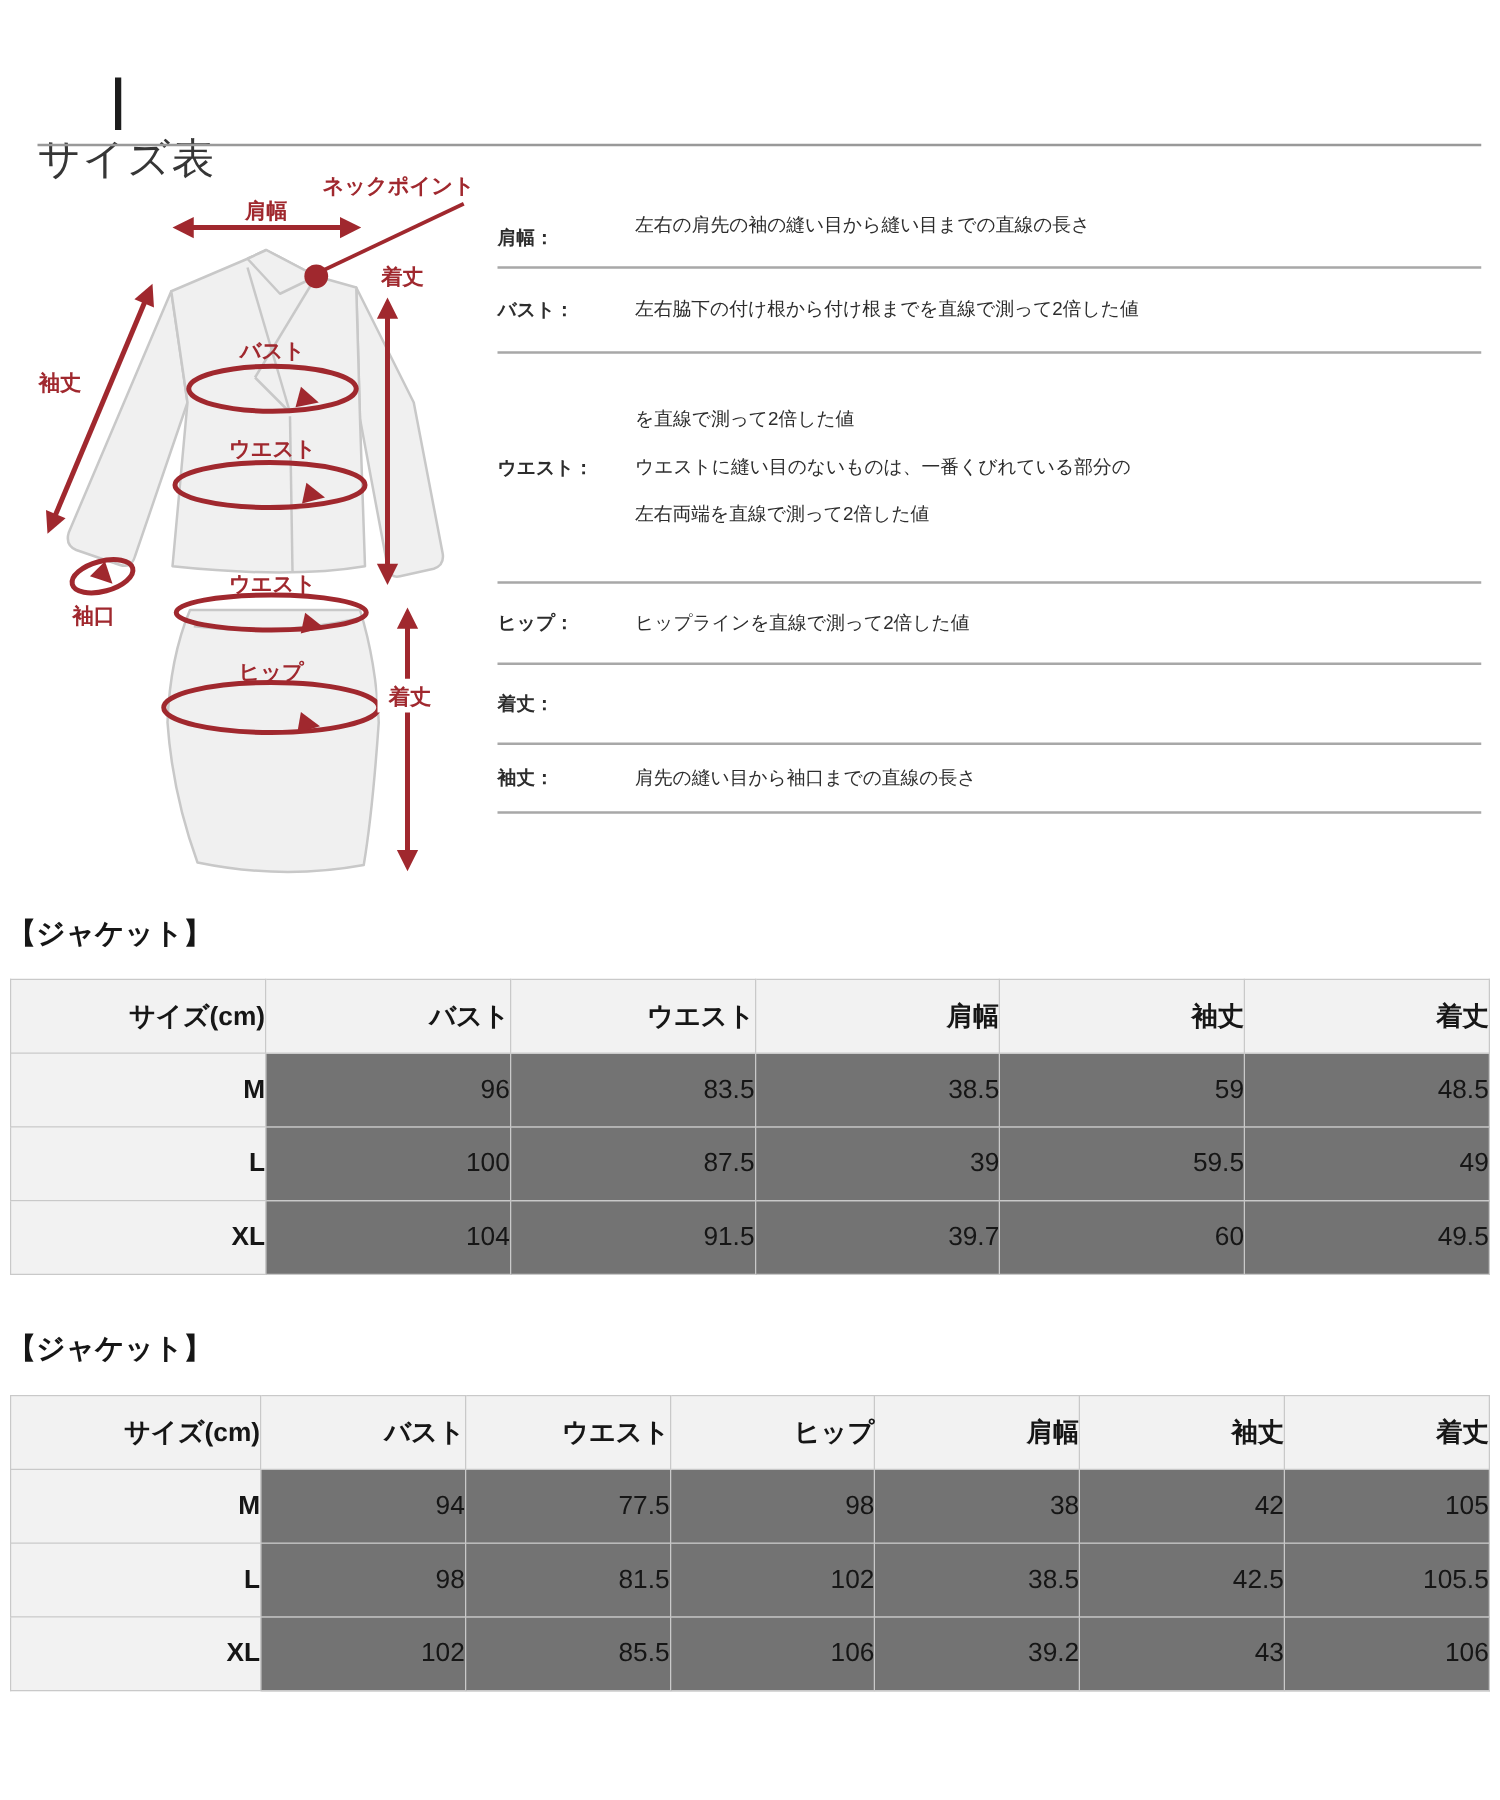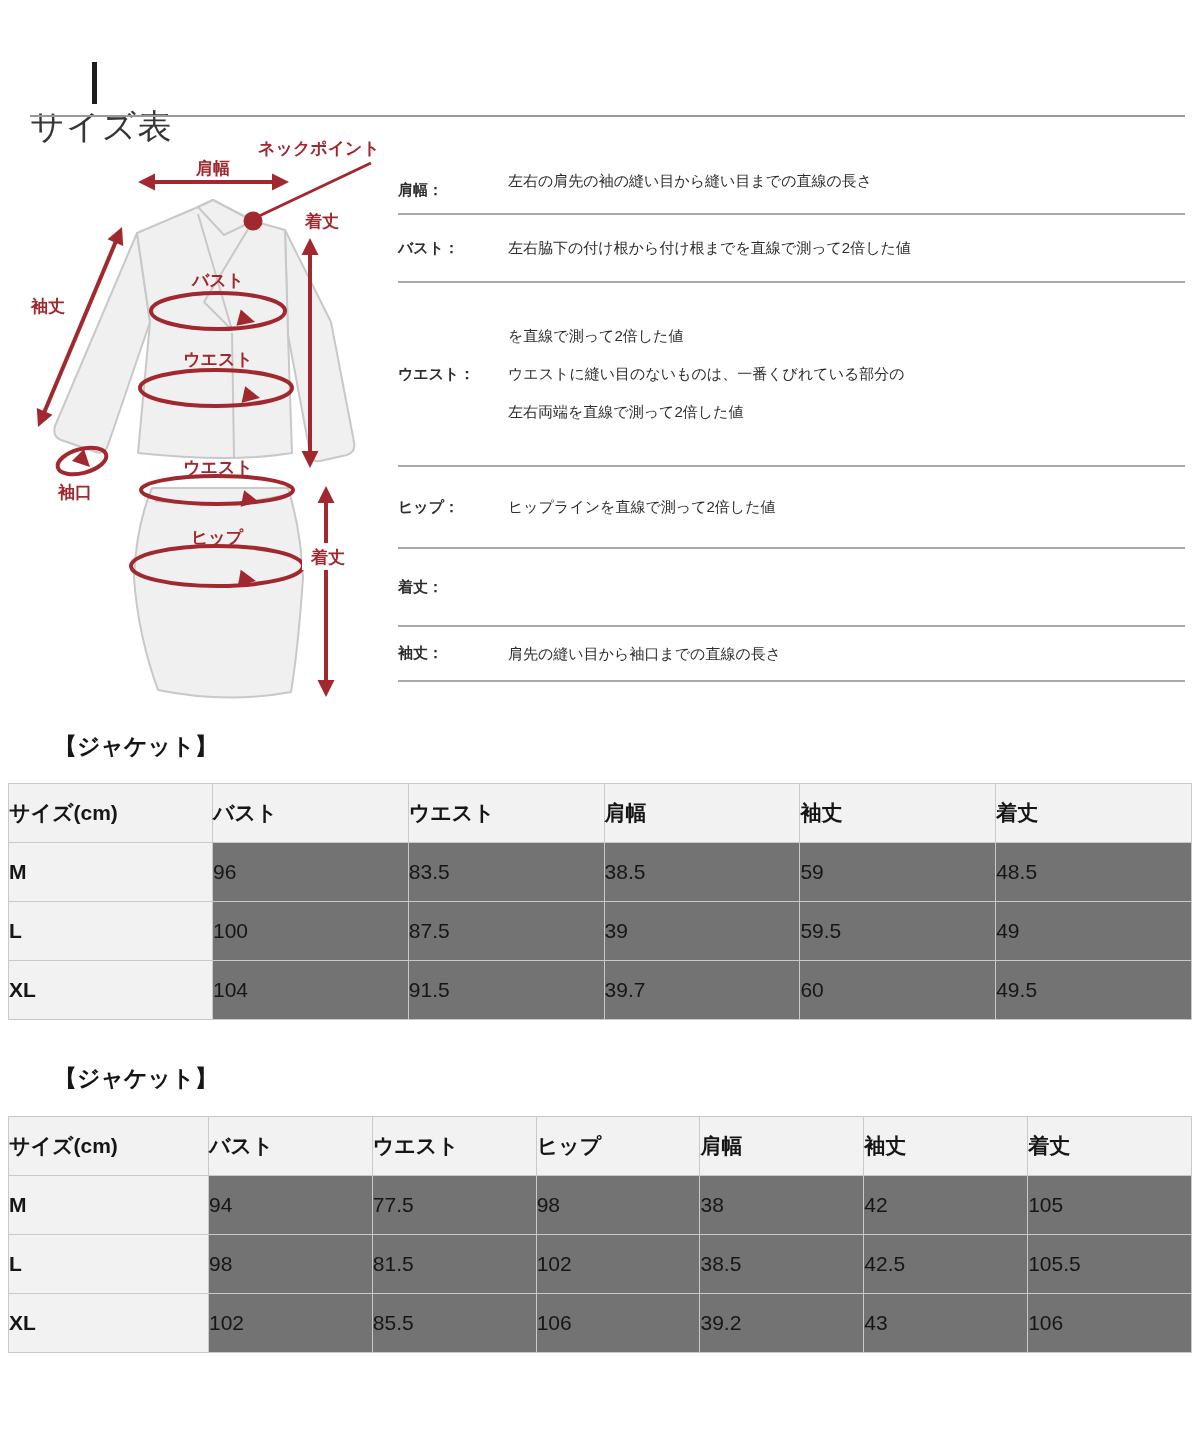--- a/index.html
+++ b/index.html
@@ -17,25 +17,25 @@
   .diagram{position:absolute;left:8px;top:130px;width:380px;height:600px;}
   .diag-label{font-size:17px;font-weight:bold;}
   
   .definitions{position:absolute;left:398px;top:117px;width:787px;font-size:15px;color:#2d2d2d;}
   .def-row{display:flex;align-items:center;border-bottom:2px solid #a8a8a8;box-sizing:border-box;}
   .def-row.first{align-items:flex-end;padding-bottom:13px;}
   .def-term{width:110px;flex-shrink:0;font-weight:bold;}
   .def-desc{flex:1;line-height:38px;}
   .red-dot{color:#A0282E;}
   
-  .section-title{position:absolute;left:6px;font-size:23px;font-weight:bold;color:#161616;margin-left:48px;}
+  .section-title{position:absolute;left:6px;font-size:23px;font-weight:bold;color:#161616;}
   table.size-table{position:absolute;left:8px;width:1184px;border-collapse:collapse;table-layout:fixed;
     font-size:21px;color:#161616;}
   table.size-table th,table.size-table td{
-    border:1px solid #c9c9c9;height:58px;text-align:left;vertical-align:middle;padding:0;}
+    border:1px solid #c9c9c9;height:58px;text-align:right;vertical-align:middle;padding:0;}
   table.size-table th{background:#f2f2f2;font-weight:bold;}
   table.size-table td{background:#737373;font-weight:normal;}
 </style>
 </head>
 <body>
 
 <div class="title-row">
   <div class="title-bar"></div>
   <div class="page-title">サイズ表</div>
 </div>
@@ -113,25 +113,25 @@
     <div class="def-desc">左右脇下の付け根から付け根までを直線で測って2倍した値</div>
   </div>
   <div class="def-row" style="height:184px">
     <div class="def-term">ウエスト：</div>
     <div class="def-desc">
       <div>を直線で測って2倍した値</div>
       <div>ウエストに縫い目のないものは、一番くびれている部分の</div>
       <div>左右両端を直線で測って2倍した値</div>
     </div>
   </div>
-  <div class="def-row" style="height:82px">
+  <div class="def-row" style="height:65px">
     <div class="def-term">ヒップ：</div>
     <div class="def-desc">ヒップラインを直線で測って2倍した値</div>
   </div>
-  <div class="def-row" style="height:78px">
+  <div class="def-row" style="height:64px">
     <div class="def-term">着丈：</div>
   </div>
   <div class="def-row" style="height:55px">
     <div class="def-term">袖丈：</div>
     <div class="def-desc">肩先の縫い目から袖口までの直線の長さ</div>
   </div>
 </div>
 
 <div class="section-title" style="top:731px">【ジャケット】</div>
 <table class="size-table" style="top:783px">

